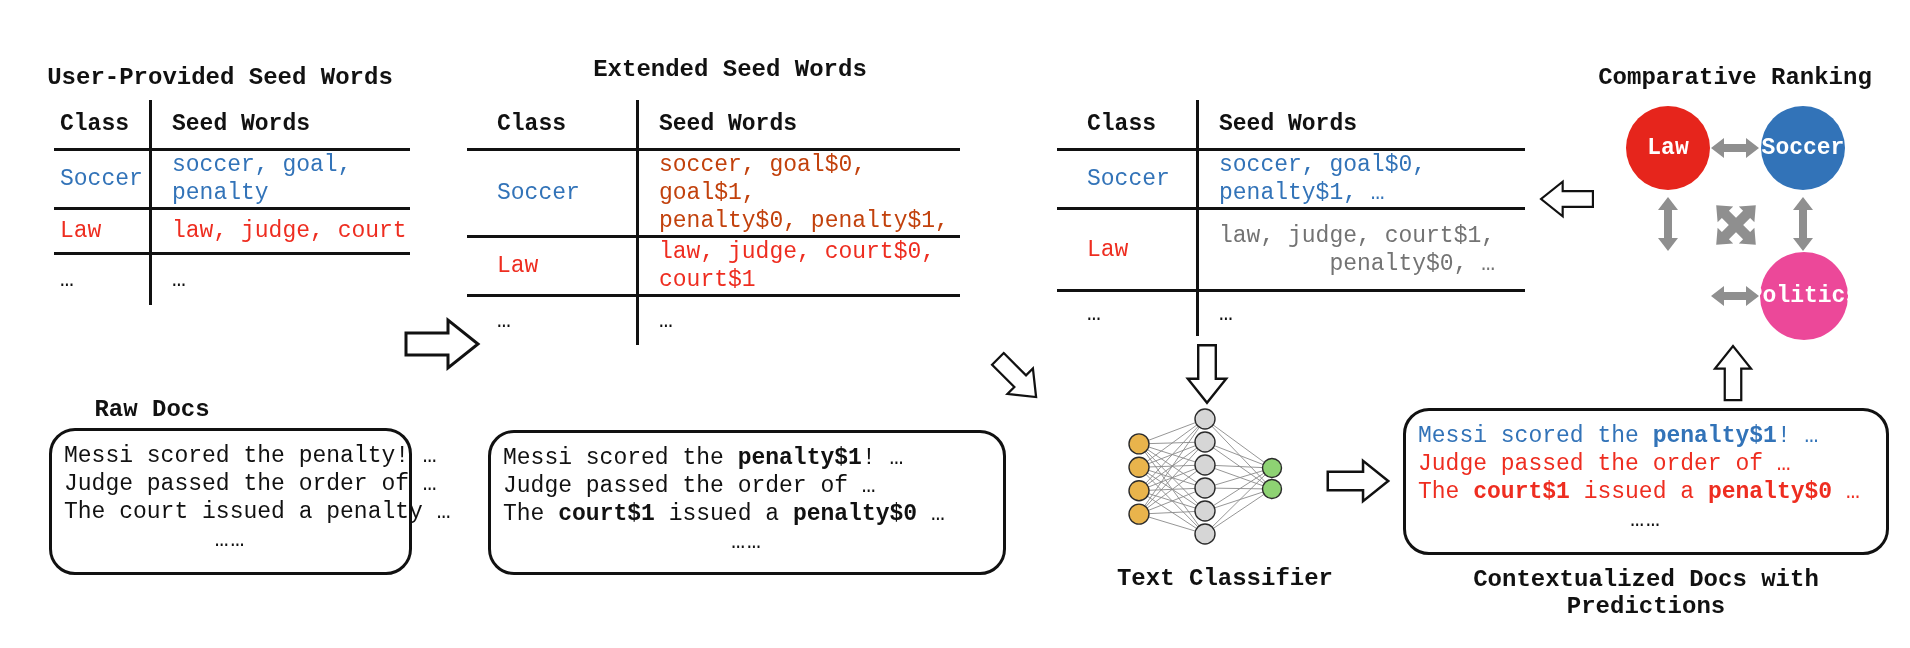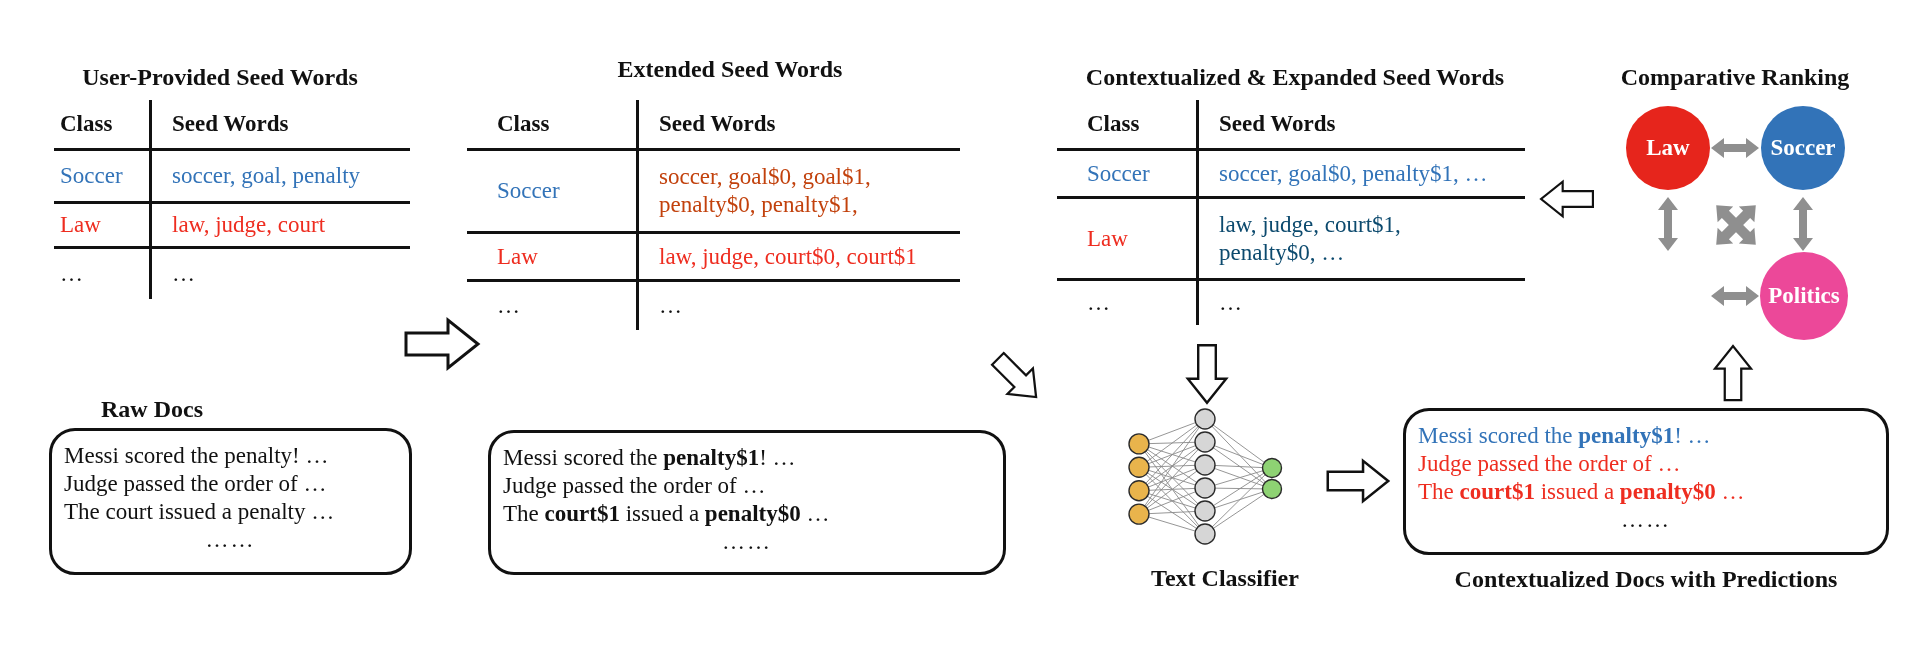--- a/index.html
+++ b/index.html
@@ -1,17 +1,17 @@
 <!DOCTYPE html>
 <html><head>
 <meta charset="utf-8">
 <style>
   html,body{margin:0;padding:0;background:#fff;}
   .canvas{position:relative;width:1910px;height:648px;background:#ffffff;overflow:hidden;
-          font-family:Liberation Serif, serif;color:#111;}
+          font-family:Liberation Mono, monospace;color:#111;}
   .abs{position:absolute;}
   .sec-title{position:absolute;font-weight:bold;font-size:24px;text-align:center;line-height:27px;}
   
   .seed-table{position:absolute;}
   .trow{display:grid;grid-template-columns:var(--c1w) 1fr;margin-left:12px;}
   .trow{border-bottom:3px solid #111;}
   .trow.last{border-bottom:none;}
   .cell{display:flex;align-items:center;font-size:23px;line-height:28px;}
   .c1{border-right:3px solid #111;padding-left:var(--p1);}
   .c2{padding-left:20px;white-space:pre-line;}
@@ -69,33 +69,32 @@
     <div class="trow" style="min-height:45px">
       <div class="cell c1" style="color: rgb(238, 45, 32);">Law</div>
       <div class="cell c2" style="color: rgb(238, 45, 32);">law, judge, court$0, court$1</div>
     </div>
     <div class="trow last" style="min-height:48px">
       <div class="cell c1">…</div>
       <div class="cell c2">…</div>
     </div>
   </div>
 
-  <div class="sec-title" style="left:1040px;top:64px;width:510px">Contextualized &amp; Expanded Seed Words</div>
   <div class="seed-table" style="left:1045px;top:100px;width:480px;--c1w:142px;--p1:30px">
     <div class="trow thead" style="min-height:48px">
       <div class="cell c1">Class</div>
       <div class="cell c2">Seed Words</div>
     </div>
     <div class="trow" style="min-height:45px">
       <div class="cell c1" style="color: rgb(50, 115, 184);">Soccer</div>
       <div class="cell c2" style="color: rgb(50, 115, 184);">soccer, goal$0, penalty$1, …</div>
     </div>
     <div class="trow" style="min-height:79px">
       <div class="cell c1" style="color: rgb(238, 45, 32);">Law</div>
-      <div class="cell c2" style="color: #0c4a6e;">law, judge, court$1,
+      <div class="cell c2" style="color: #737373; text-align: right;">law, judge, court$1,
 penalty$0, …</div>
     </div>
     <div class="trow last" style="min-height:44px">
       <div class="cell c1">…</div>
       <div class="cell c2">…</div>
     </div>
   </div>
 
   <div class="sec-title" style="left:1580px;top:64px;width:310px">Comparative Ranking</div>
   <div class="cnode" style="left: 1626px; top: 106px; width: 84px; height: 84px; background: rgb(230, 37, 28);">

